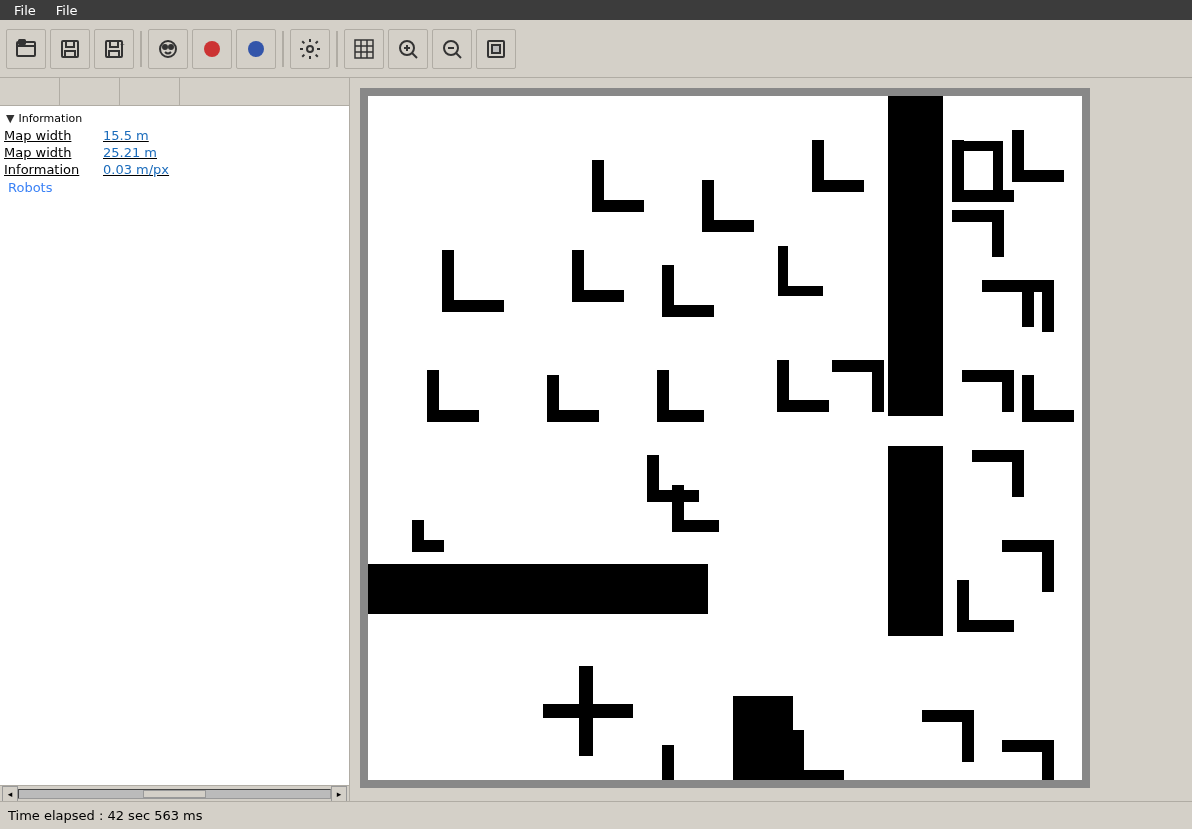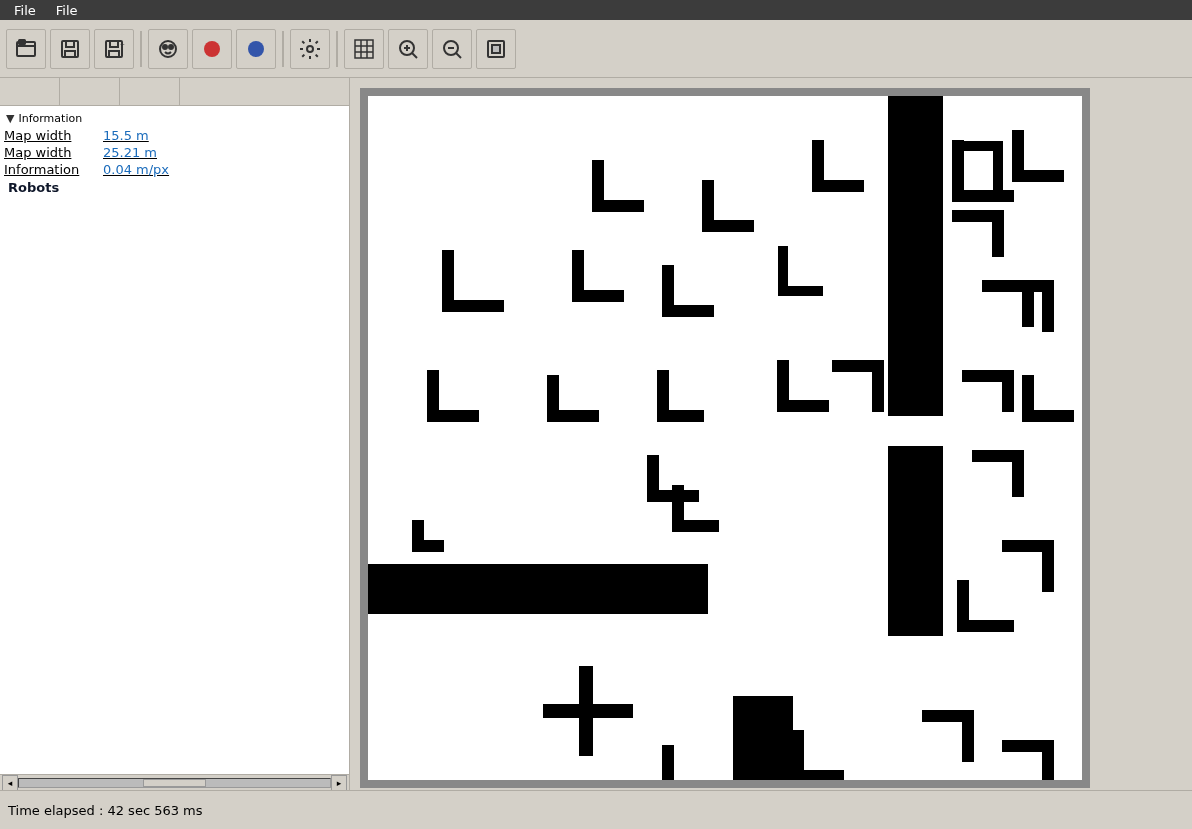--- a/index.html
+++ b/index.html
@@ -122,22 +122,21 @@
       color: #000;
       min-width: 90px;
     }
     .tree-prop-value {
       color: #1a6bbb;
       margin-left: 9px;
     }
     .tree-robots-row {
       padding: 2px 8px;
       font-size: 13px;
-      color: #0f172a;
-      font-weight: bold;
+      color: #3b82f6;
     }
 
     
     #panel-scrollbar {
       height: 16px;
       background: #d4d0c8;
       border-top: 1px solid #b0aca4;
       display: flex;
       align-items: center;
       padding: 0 2px;
@@ -191,21 +190,21 @@
     #map-inner {
       width: 100%;
       height: 100%;
       background: white;
       position: relative;
       overflow: hidden;
     }
 
     
     #statusbar {
-      height: 39px;
+      height: 28px;
       background: #d4d0c8;
       border-top: 1px solid #b0aca4;
       display: flex;
       align-items: center;
       padding: 0 8px;
       font-size: 13px;
       flex-shrink: 0;
     }
 
     
@@ -335,21 +334,21 @@
         <div class="tree-prop-row">
           <span class="tree-prop-key">Map width</span>
           <span class="tree-prop-value">15.5 m</span>
         </div>
         <div class="tree-prop-row">
           <span class="tree-prop-key">Map width</span>
           <span class="tree-prop-value">25.21 m</span>
         </div>
         <div class="tree-prop-row">
           <span class="tree-prop-key">Information</span>
-          <span class="tree-prop-value">0.04 m/px</span>
+          <span class="tree-prop-value">0.03 m/px</span>
         </div>
       </div>
 
       <div class="tree-robots-row">Robots</div>
     </div>
     <div id="panel-scrollbar">
       <div class="scroll-arrow">◂</div>
       <div class="scroll-track">
         <div class="scroll-thumb"></div>
       </div>

